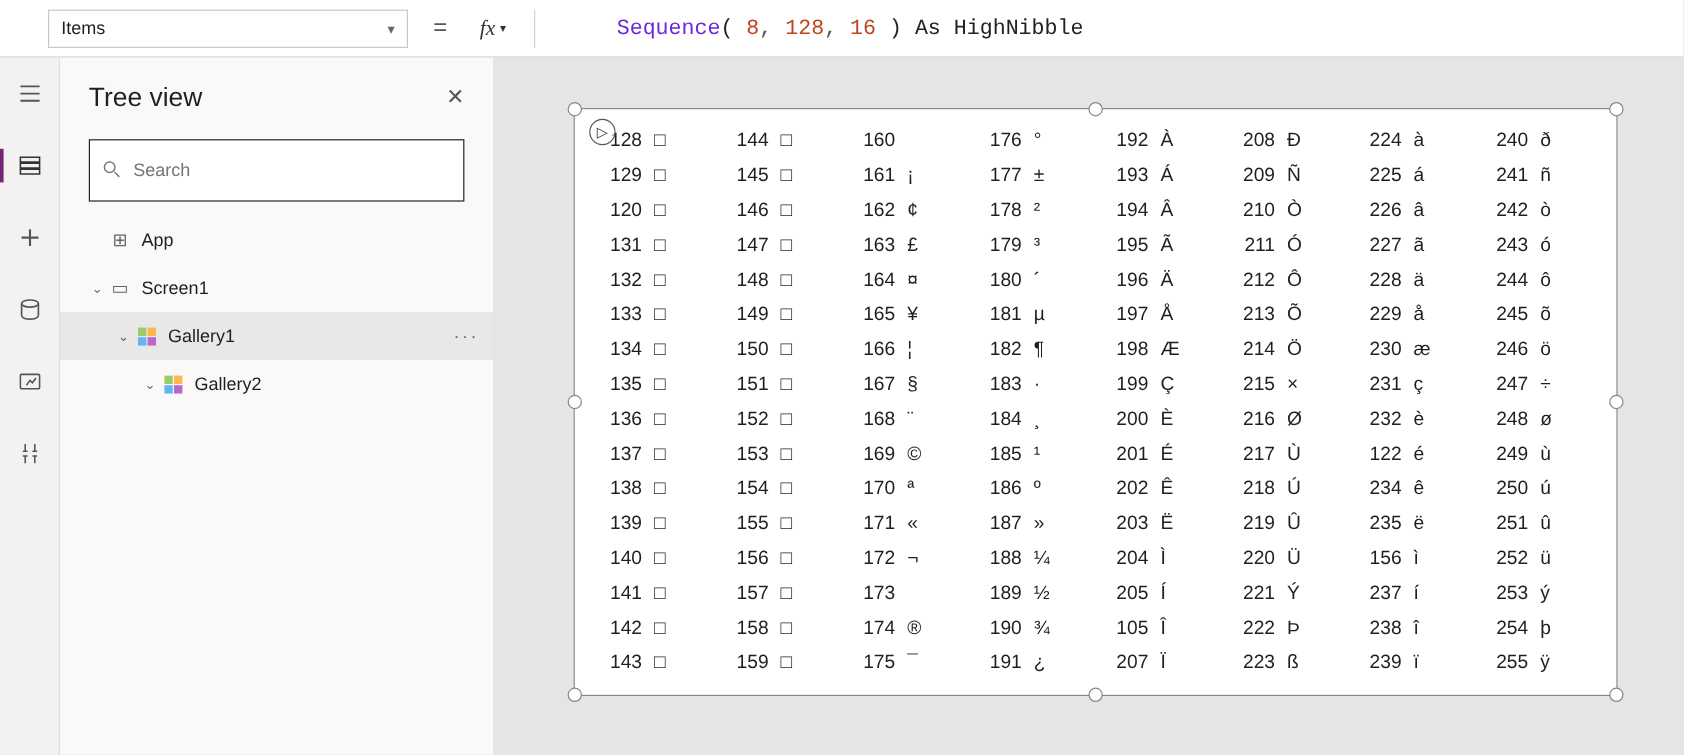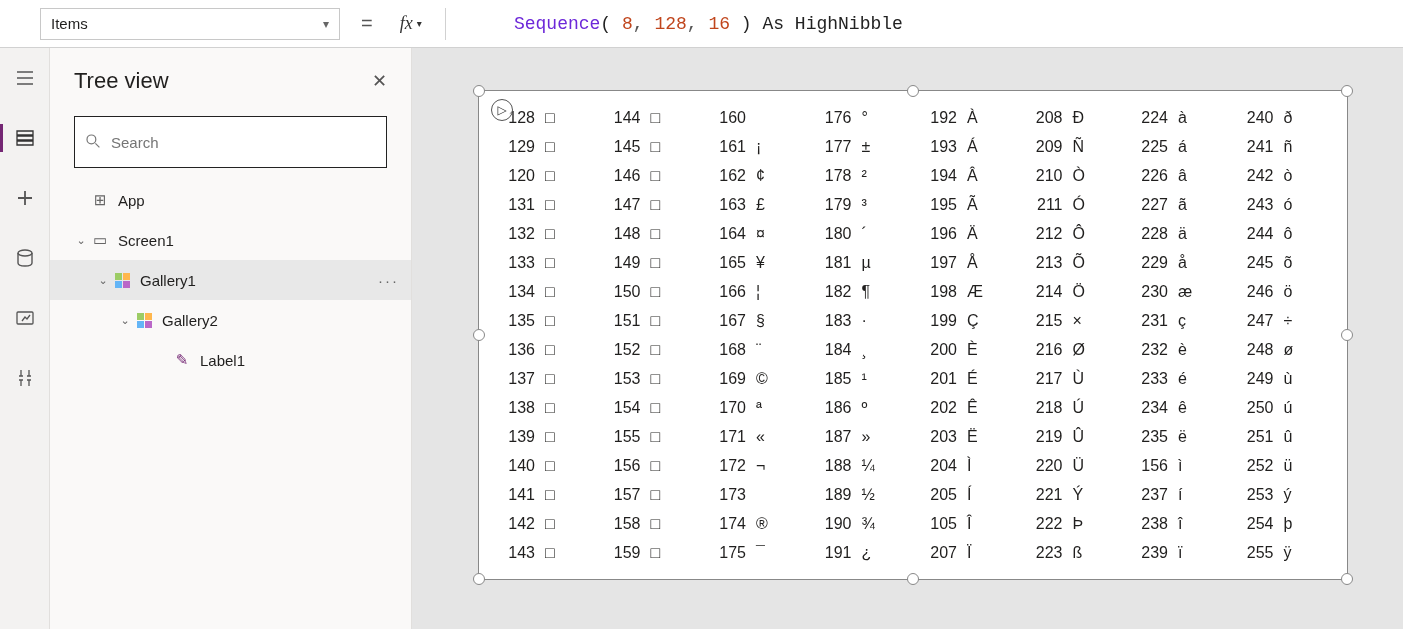--- a/index.html
+++ b/index.html
@@ -354,27 +354,20 @@
           <span class="ticon">
             <span class="ico-gallery">
               <span></span>
               <span></span>
               <span></span>
               <span></span>
             </span>
           </span>
           <span>Gallery2</span>
         </div>
-        <div class="tree-row row-indent-4">
-          <span class="expander"></span>
-          <span class="ticon">
-            <span class="ico-label"></span>
-          </span>
-          <span>Label1</span>
-        </div>
       </div>
   </div>
 
   <div id="canvas-area">
     <div id="gallery-container">
       <div class="play-badge">▷</div>
       <div class="sel-handle sh-tl"></div>
       <div class="sel-handle sh-tm"></div>
       <div class="sel-handle sh-tr"></div>
       <div class="sel-handle sh-ml"></div>
@@ -810,21 +803,21 @@
           </div>
           <div class="g-row">
             <span class="g-num">231</span>
             <span class="g-char">ç</span>
           </div>
           <div class="g-row">
             <span class="g-num">232</span>
             <span class="g-char">è</span>
           </div>
           <div class="g-row">
-            <span class="g-num">233</span>
+            <span class="g-num">122</span>
             <span class="g-char">é</span>
           </div>
           <div class="g-row">
             <span class="g-num">234</span>
             <span class="g-char">ê</span>
           </div>
           <div class="g-row">
             <span class="g-num">235</span>
             <span class="g-char">ë</span>
           </div>

